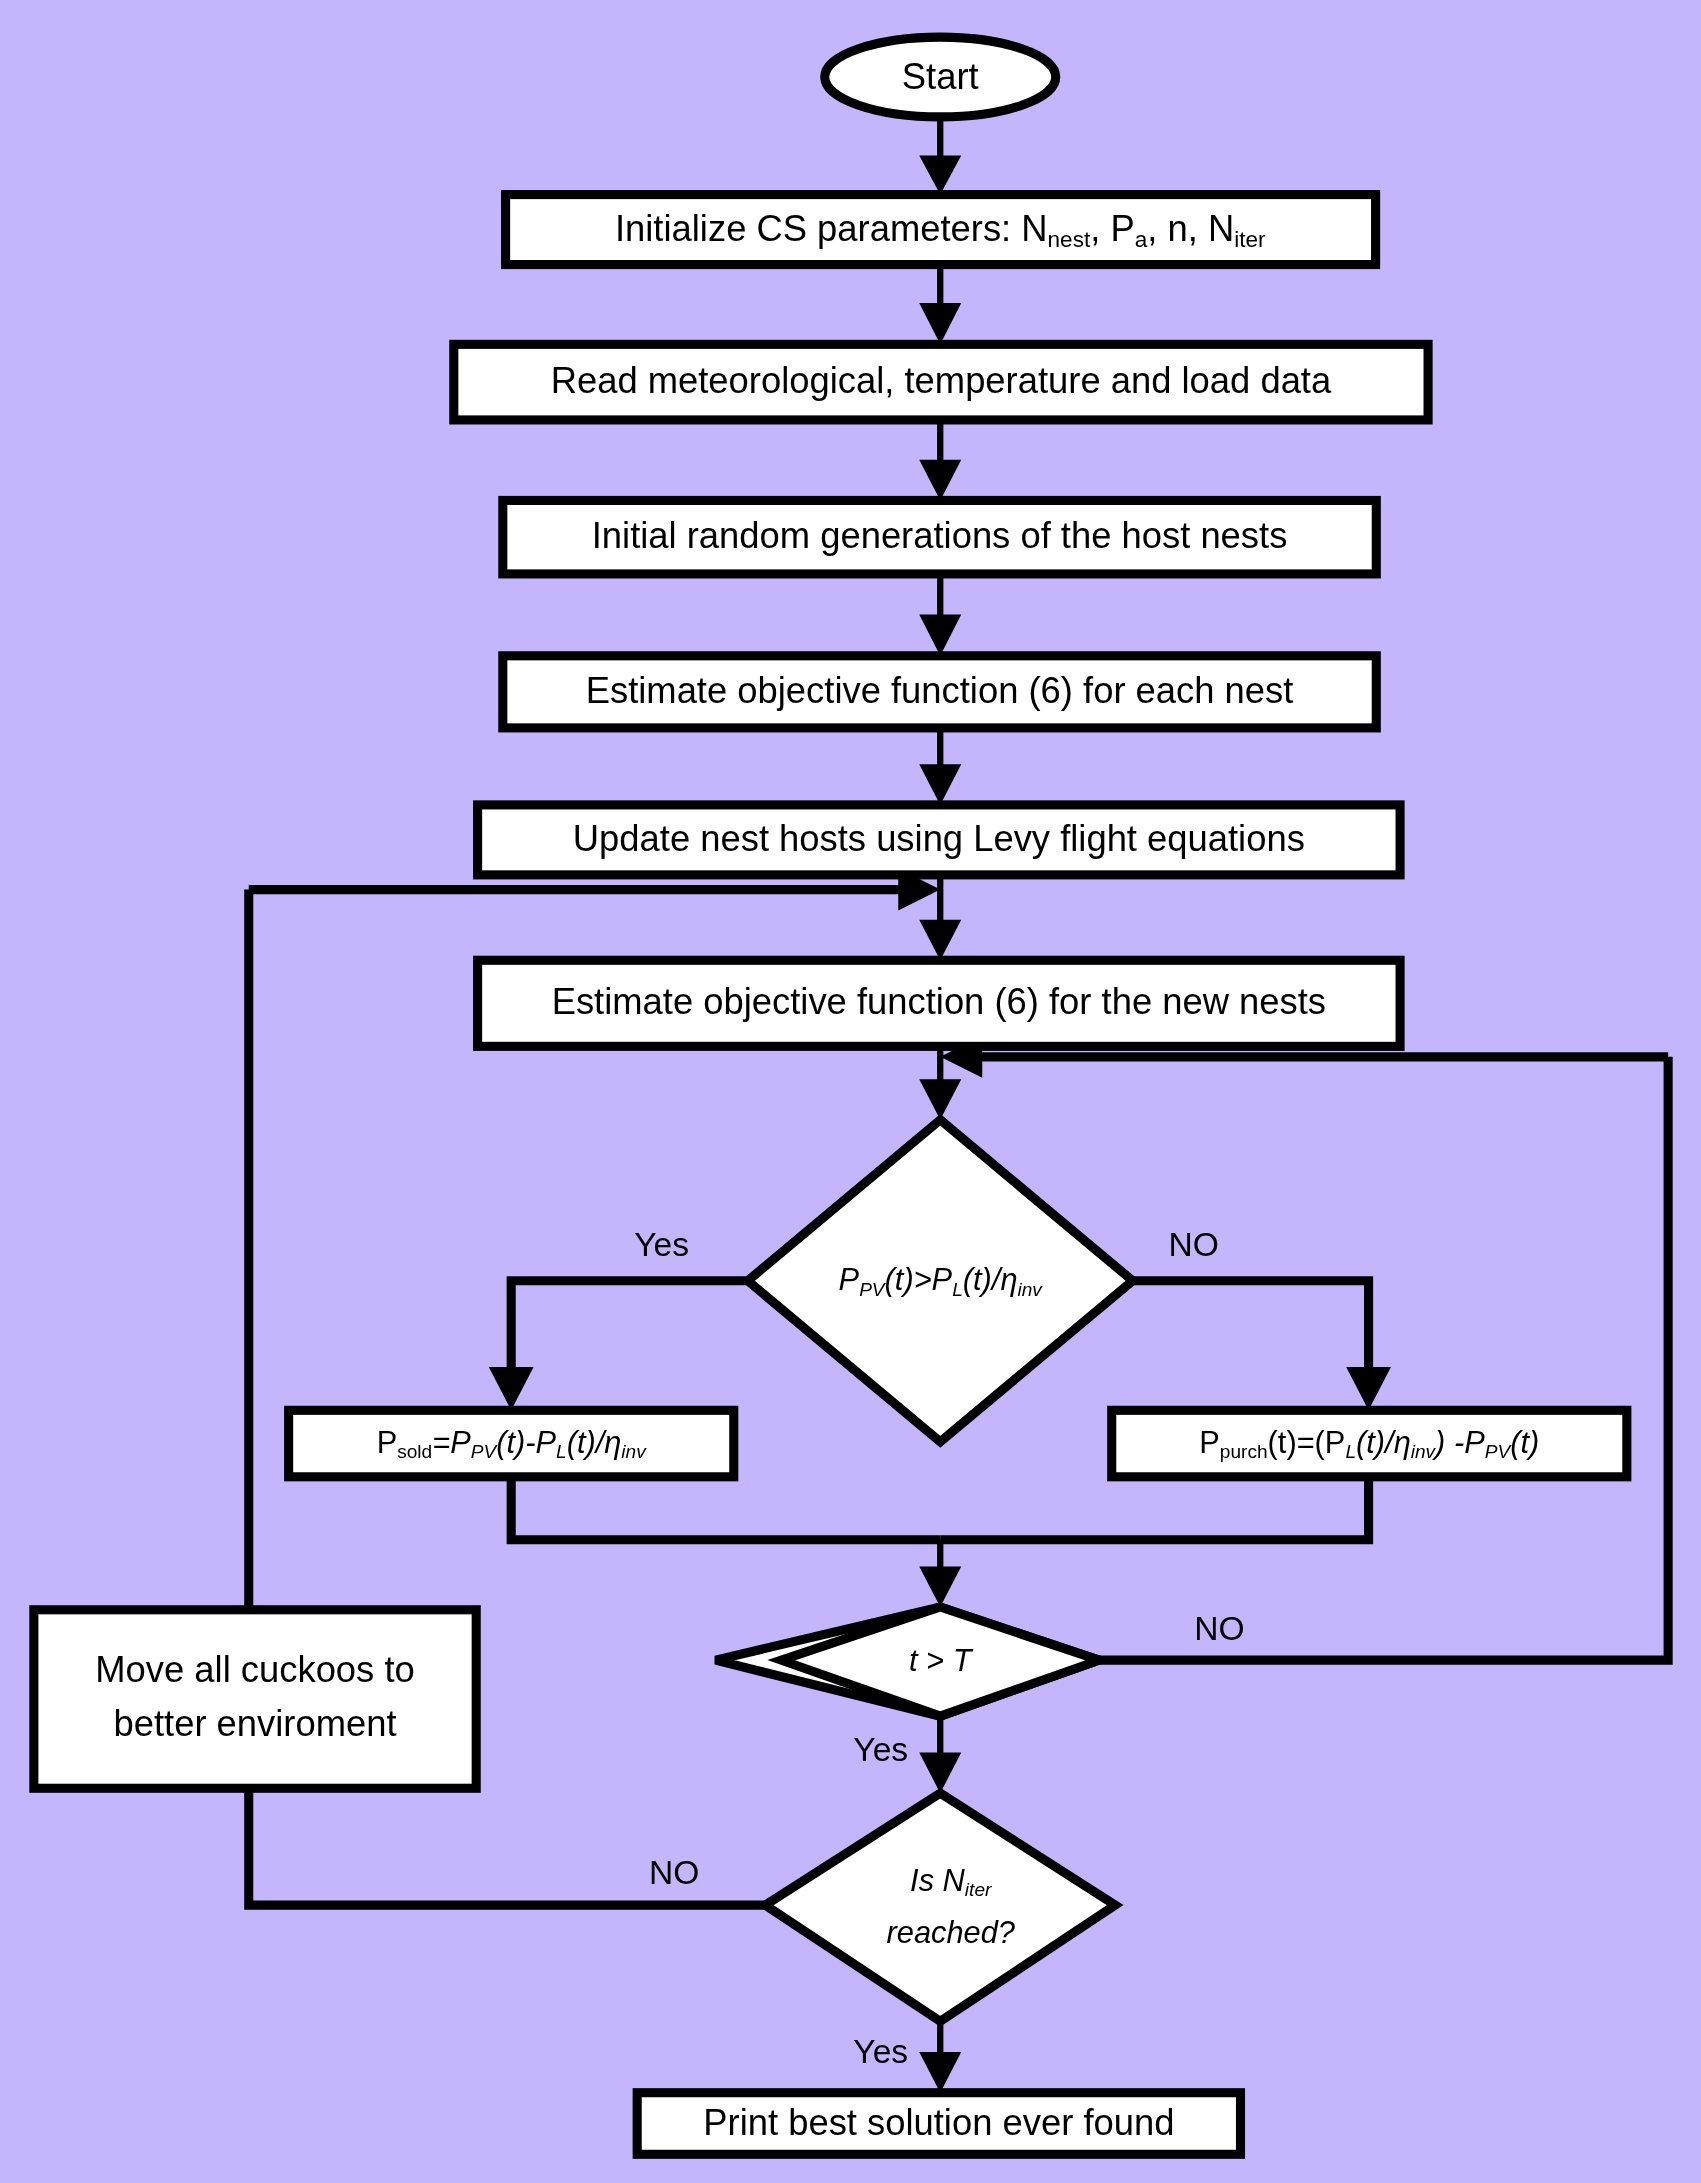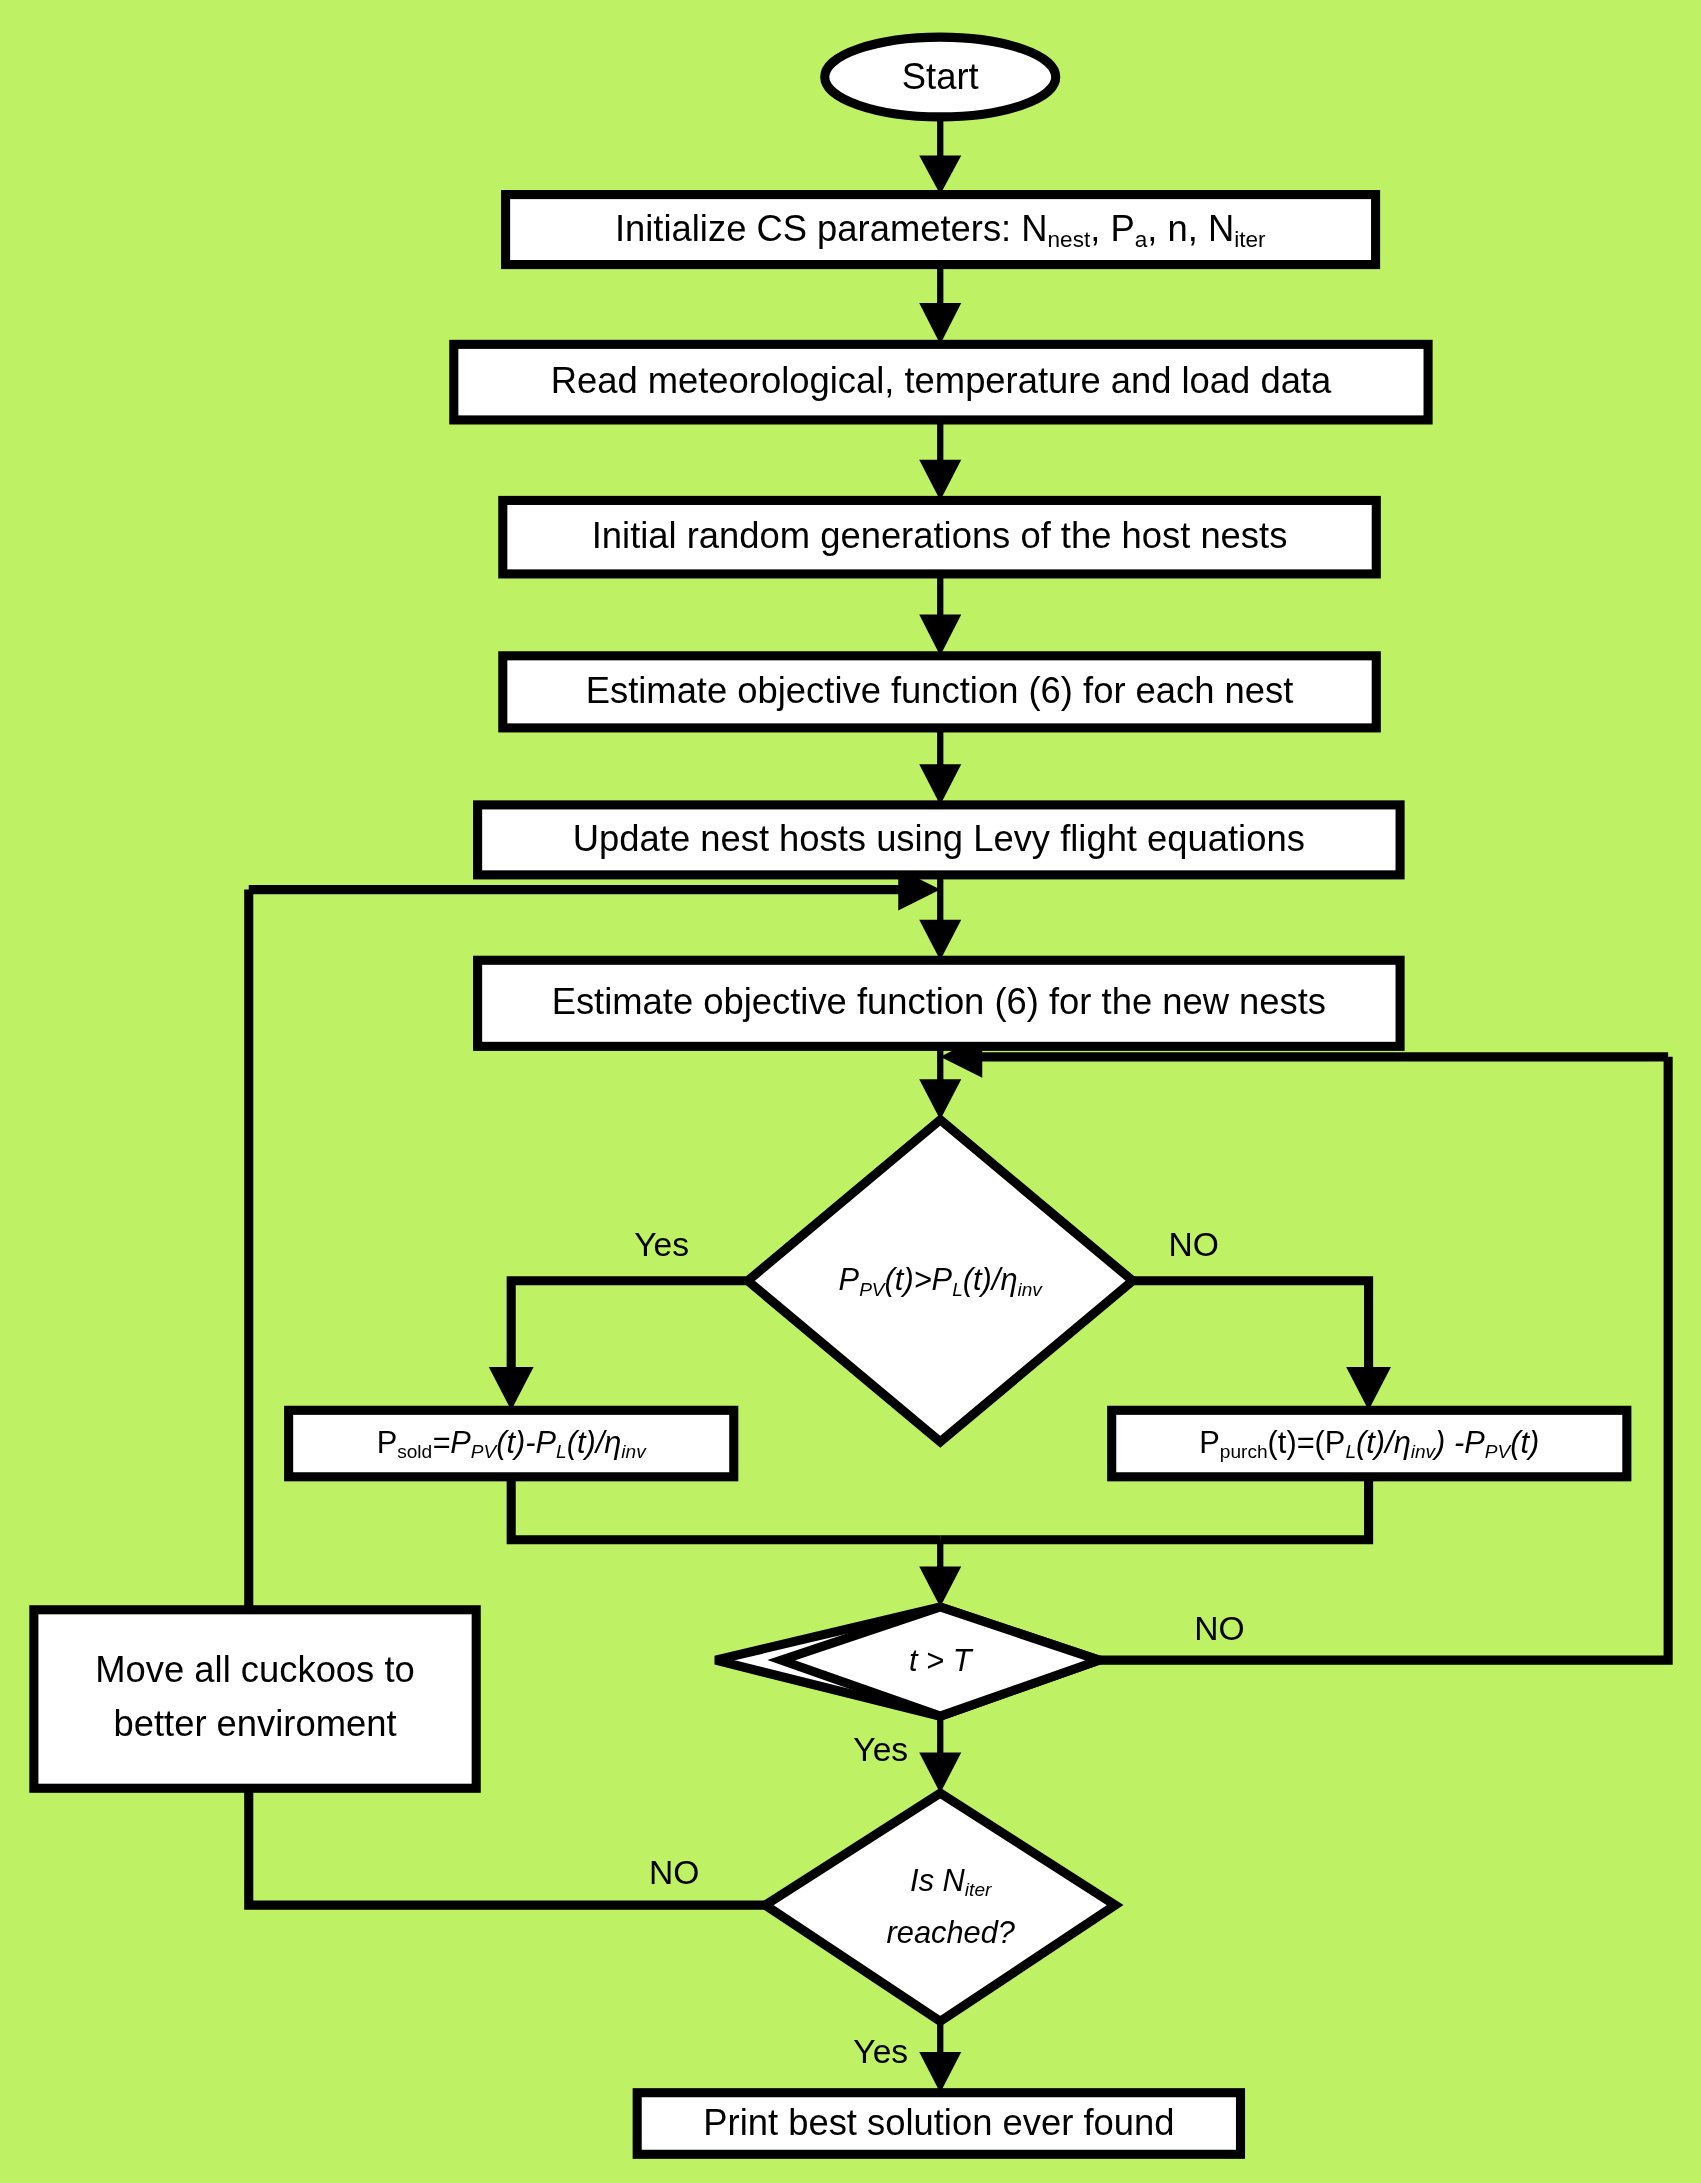--- a/index.html
+++ b/index.html
@@ -4,21 +4,21 @@
 <style>
   html, body {
     margin: 0;
     padding: 0;
     background: #ffffff;
   }
   #canvas {
     position: relative;
     width: 1702px;
     height: 2183px;
-    background: #bef264;
+    background: #c4b5fd;
     font-family: "Liberation Sans", sans-serif;
     overflow: hidden;
   }
   svg#flow {
     position: absolute;
     left: 0;
     top: 0;
     width: 1702px;
     height: 2183px;
   }

